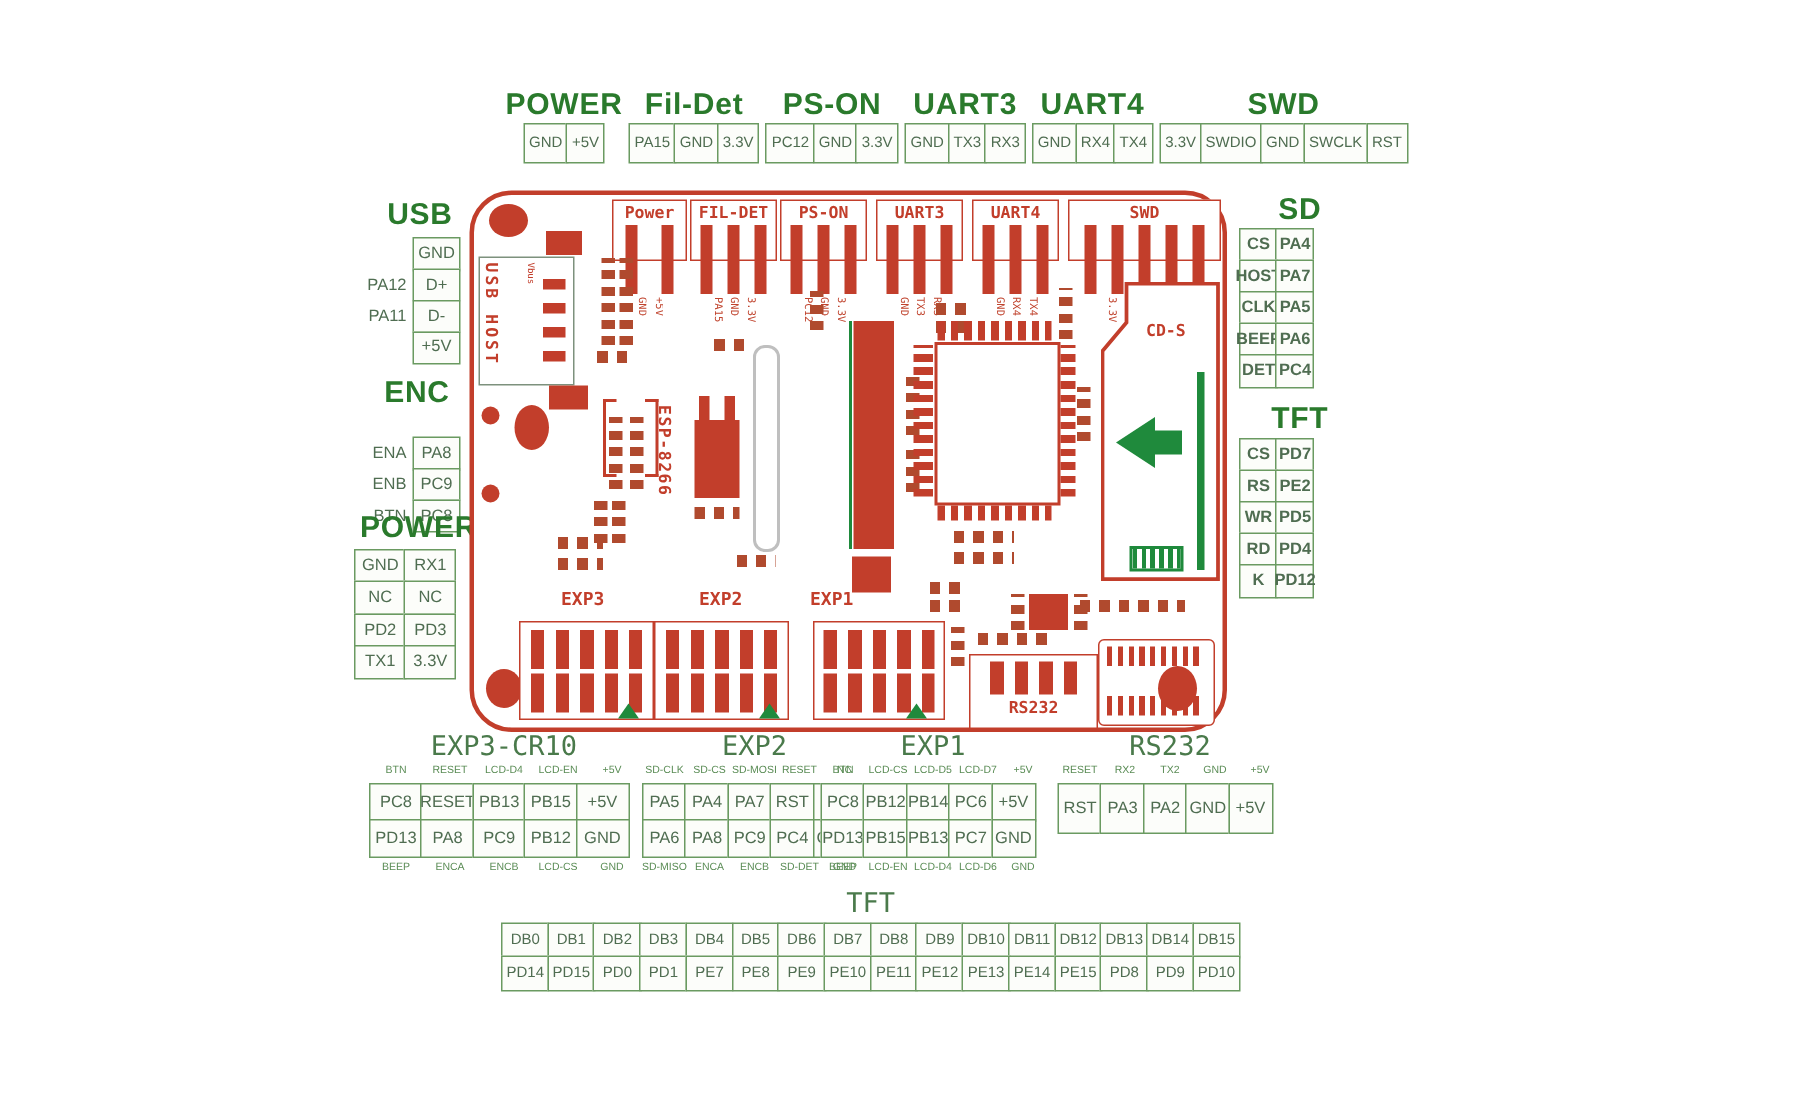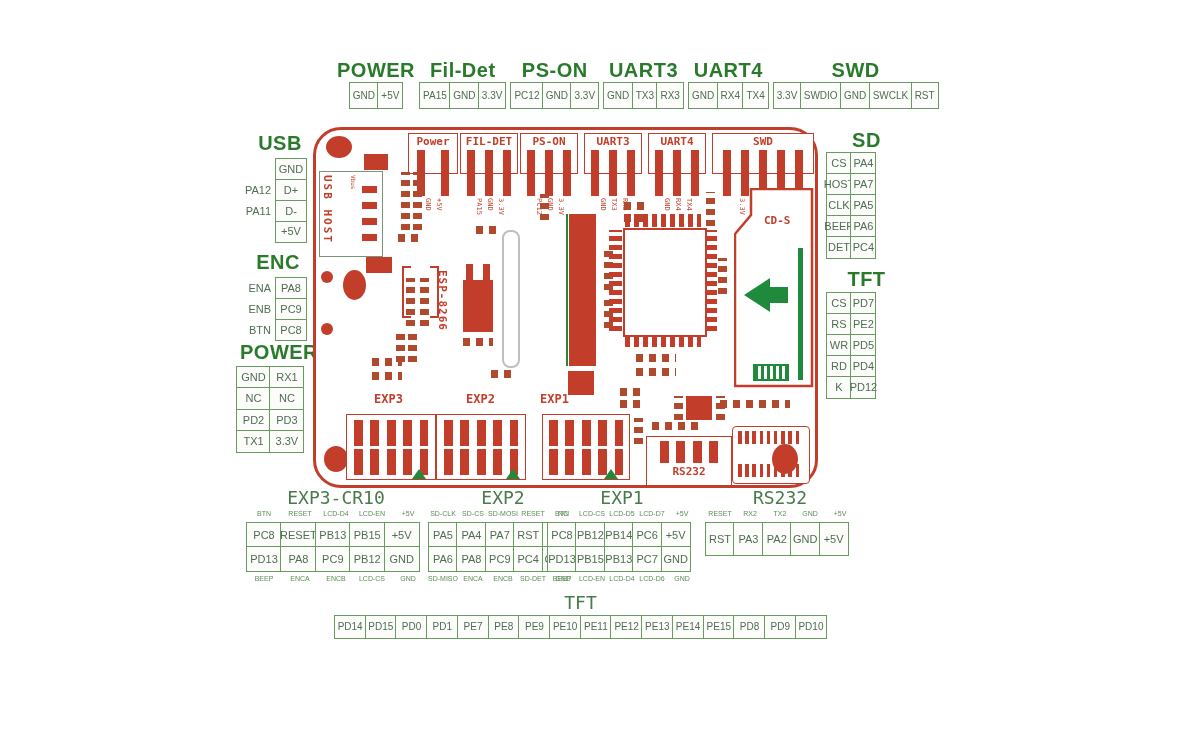--- a/index.html
+++ b/index.html
@@ -23,21 +23,21 @@
   .mono-title{font-family:"DejaVu Sans Mono",monospace;font-size:18px;color:#4a7a4b;line-height:1;}
   .center{text-align:center;}
 
   .minirow{display:flex;min-height:9px;}
   .minirow .mini{flex:1;text-align:center;font-size:7px;color:#5a8c55;white-space:nowrap;line-height:1.2;}
 
   .w36 .tcell{width:36px;height:26px;}
   .w30 .tcell{width:30px;height:26px;}
   .h34 .tcell{height:34px;}
   .w35 .tcell{width:35px;height:23px;}
-  .w40 .tcell{width:26px;height:22.6px;}
+  .w40 .tcell{width:26px;height:22.6px;font-weight:bold;}
   .usbw .tcell{width:32px;height:22.5px;}
   .orow{display:flex;align-items:center;}
   .outer-table .orow + .orow{margin-top:-1.6px;}
   .olabel{width:31px;text-align:right;padding-right:4px;font-size:11px;color:#4f6d51;}
   .flexfit{width:493px;}
   .flexfit .trow{width:100%;}
   .flexfit .tcell{flex:1 1 0;height:24px;min-width:0;padding:0;font-size:10px;}
   .btable{position:absolute;display:flex;flex-direction:column;gap:3px;}
 
   
@@ -147,21 +147,21 @@
           <div class="tcell">D-</div>
         </div>
         <div class="orow">
           <div class="olabel"></div>
           <div class="tcell">+5V</div>
         </div>
       </div>
   </div>
 
   <div class="abs big-title center" style="left:250px;top:252px;width:56px">ENC</div>
-  <div class="abs outer-table" style="left:240px;top:277px">
+  <div class="abs outer-table" style="left:240px;top:291px">
     <div class="usbw">
         <div class="orow">
           <div class="olabel">ENA</div>
           <div class="tcell">PA8</div>
         </div>
         <div class="orow">
           <div class="olabel">ENB</div>
           <div class="tcell">PC9</div>
         </div>
         <div class="orow">
@@ -357,20 +357,38 @@
           <div class="tcell">PA2</div>
           <div class="tcell">GND</div>
           <div class="tcell">+5V</div>
         </div>
       </div>
   </div>
 
   <div class="btable" style="left:334px;top:594px;width:493px">
     <div class="mono-title center">TFT</div>
     <div class="tgrid flexfit">
+        <div class="trow">
+          <div class="tcell">DB0</div>
+          <div class="tcell">DB1</div>
+          <div class="tcell">DB2</div>
+          <div class="tcell">DB3</div>
+          <div class="tcell">DB4</div>
+          <div class="tcell">DB5</div>
+          <div class="tcell">DB6</div>
+          <div class="tcell">DB7</div>
+          <div class="tcell">DB8</div>
+          <div class="tcell">DB9</div>
+          <div class="tcell">DB10</div>
+          <div class="tcell">DB11</div>
+          <div class="tcell">DB12</div>
+          <div class="tcell">DB13</div>
+          <div class="tcell">DB14</div>
+          <div class="tcell">DB15</div>
+        </div>
         <div class="trow">
           <div class="tcell">PD14</div>
           <div class="tcell">PD15</div>
           <div class="tcell">PD0</div>
           <div class="tcell">PD1</div>
           <div class="tcell">PE7</div>
           <div class="tcell">PE8</div>
           <div class="tcell">PE9</div>
           <div class="tcell">PE10</div>
           <div class="tcell">PE11</div>

